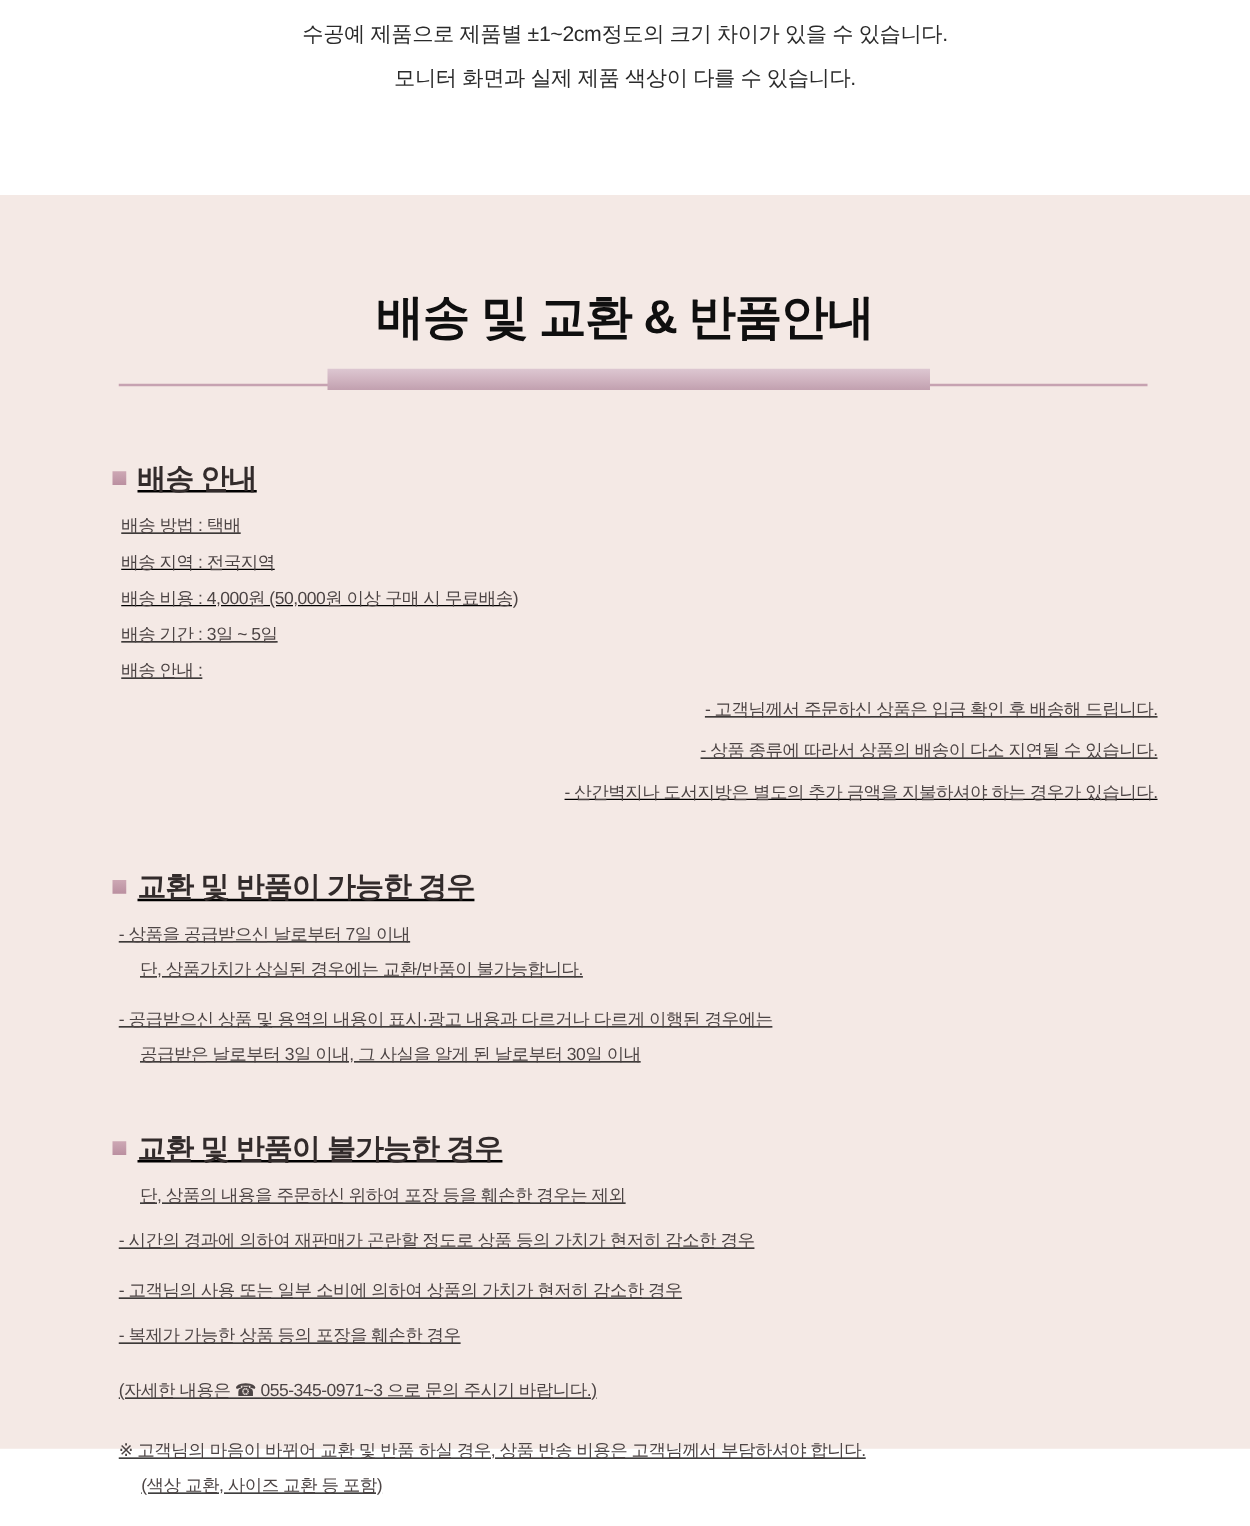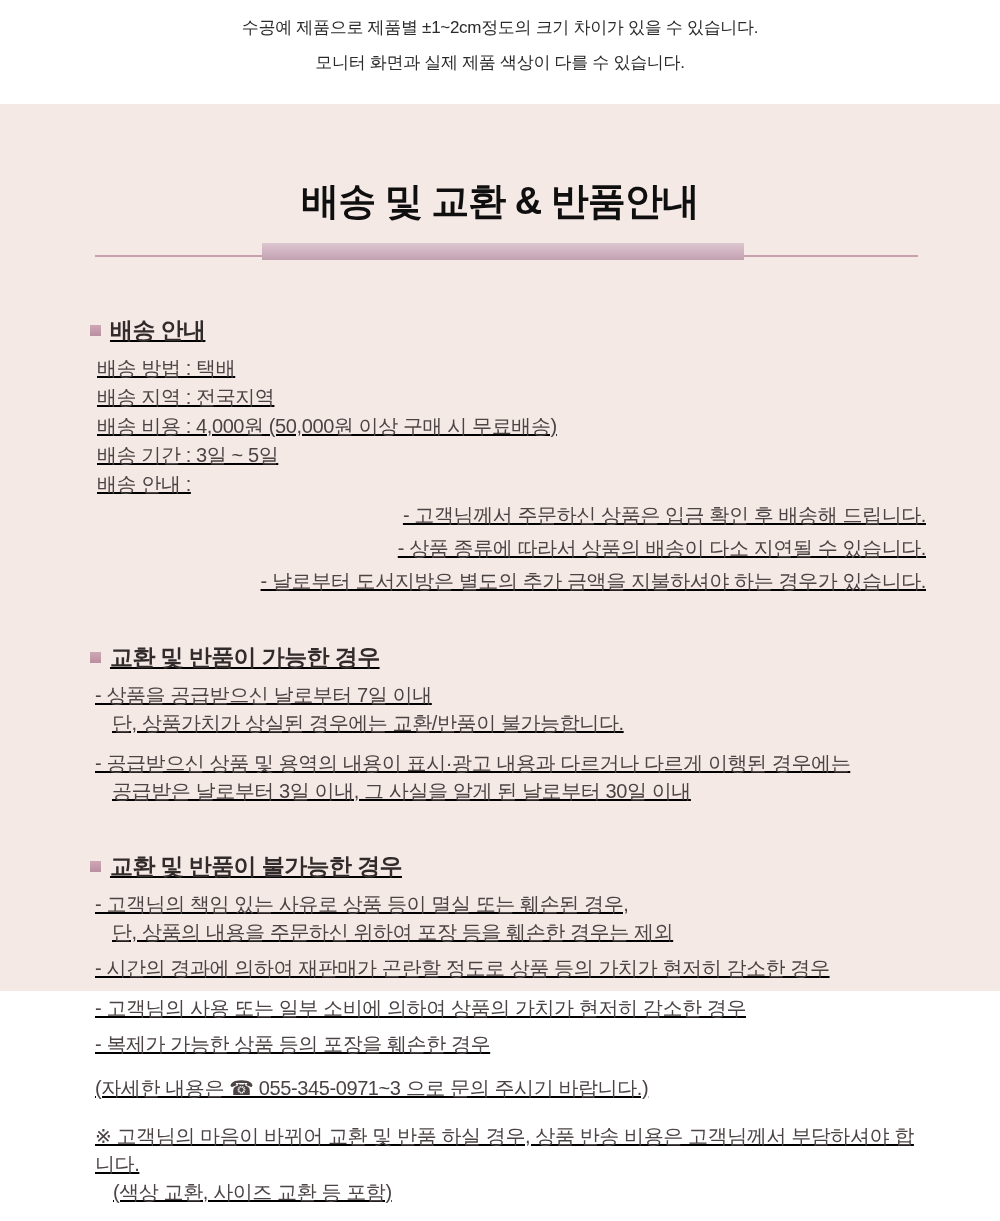--- a/index.html
+++ b/index.html
@@ -7,36 +7,36 @@
   body {
     width: 1000px;
     height: 1221px;
     background: #ffffff;
     font-family: "Liberation Sans", "DejaVu Sans", sans-serif;
     overflow: hidden;
   }
 
   
   .notice {
-    height: 104px;
+    height: 156px;
     padding-top: 10px;
     text-align: center;
     background: #ffffff;
   }
   .notice p {
     margin: 0;
     font-size: 17px;
     line-height: 35px;
     color: #2a2a2a;
     letter-spacing: -0.3px;
   }
 
   
   .panel {
-    height: 887px;
+    height: 1003px;
     background: #f4e9e5;
   }
 
   .page-title {
     margin: 0;
     padding-top: 72px;
     text-align: center;
     font-size: 38px;
     font-weight: 700;
     color: #0f0f0f;
@@ -70,21 +70,21 @@
     margin: 0;
     font-size: 23px;
     font-weight: 700;
     color: #322b2b;
     letter-spacing: -0.6px;
   }
   .sec-lines { margin-top: 8px; }
 
   .ln {
     margin: 0;
-    font-size: 20px;
+    font-size: 14px;
     color: #4c4444;
     letter-spacing: -0.4px;
   }
   .plain { line-height: 29px; padding-left: 7px; }
   .dash  { line-height: 33px; padding-left: 5px; text-align: right; }
   .item  { line-height: 28px; margin-top: 8px; padding-left: 5px; }
   .cont  { line-height: 28px; padding-left: 22px; }
   .para  { margin-top: 12px; }
 
   .sec1 { margin-top: 54px; }
@@ -121,21 +121,21 @@
         <h2 class="sec-title">배송 안내</h2>
       </div>
       <div class="sec-lines">
         <p class="ln plain">배송 방법 : 택배</p>
         <p class="ln plain">배송 지역 : 전국지역</p>
         <p class="ln plain">배송 비용 : 4,000원 (50,000원 이상 구매 시 무료배송)</p>
         <p class="ln plain">배송 기간 : 3일 ~ 5일</p>
         <p class="ln plain">배송 안내 :</p>
         <p class="ln dash">- 고객님께서 주문하신 상품은 입금 확인 후 배송해 드립니다.</p>
         <p class="ln dash">- 상품 종류에 따라서 상품의 배송이 다소 지연될 수 있습니다.</p>
-        <p class="ln dash">- 날로부터 도서지방은 별도의 추가 금액을 지불하셔야 하는 경우가 있습니다.</p>
+        <p class="ln dash">- 산간벽지나 도서지방은 별도의 추가 금액을 지불하셔야 하는 경우가 있습니다.</p>
       </div>
     </section>
 
     <section class="sec2">
       <div class="sec-head">
         <span class="bullet"></span>
         <h2 class="sec-title">교환 및 반품이 가능한 경우</h2>
       </div>
       <div class="sec-lines">
         <p class="ln item">- 상품을 공급받으신 날로부터 7일 이내</p>
@@ -144,21 +144,20 @@
         <p class="ln cont">공급받은 날로부터 3일 이내, 그 사실을 알게 된 날로부터 30일 이내</p>
       </div>
     </section>
 
     <section class="sec3">
       <div class="sec-head">
         <span class="bullet"></span>
         <h2 class="sec-title">교환 및 반품이 불가능한 경우</h2>
       </div>
       <div class="sec-lines">
-        <p class="ln item">- 고객님의 책임 있는 사유로 상품 등이 멸실 또는 훼손된 경우,</p>
         <p class="ln cont">단, 상품의 내용을 주문하신 위하여 포장 등을 훼손한 경우는 제외</p>
         <p class="ln item">- 시간의 경과에 의하여 재판매가 곤란할 정도로 상품 등의 가치가 현저히 감소한 경우</p>
         <p class="ln item para">- 고객님의 사용 또는 일부 소비에 의하여 상품의 가치가 현저히 감소한 경우</p>
         <p class="ln item">- 복제가 가능한 상품 등의 포장을 훼손한 경우</p>
         <p class="ln phone-line">(자세한 내용은 ☎ 055-345-0971~3 으로 문의 주시기 바랍니다.)</p>
       </div>
     </section>
 
     <div class="footnote">
       <p class="ln f1">※ 고객님의 마음이 바뀌어 교환 및 반품 하실 경우, 상품 반송 비용은 고객님께서 부담하셔야 합니다.</p>

